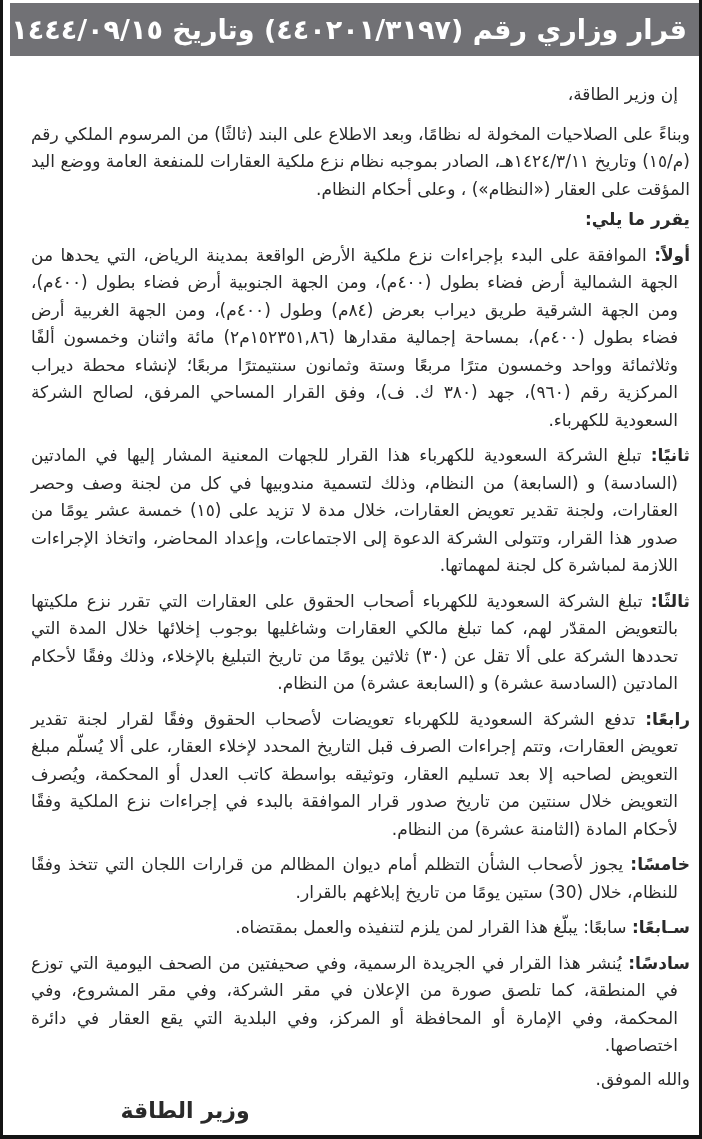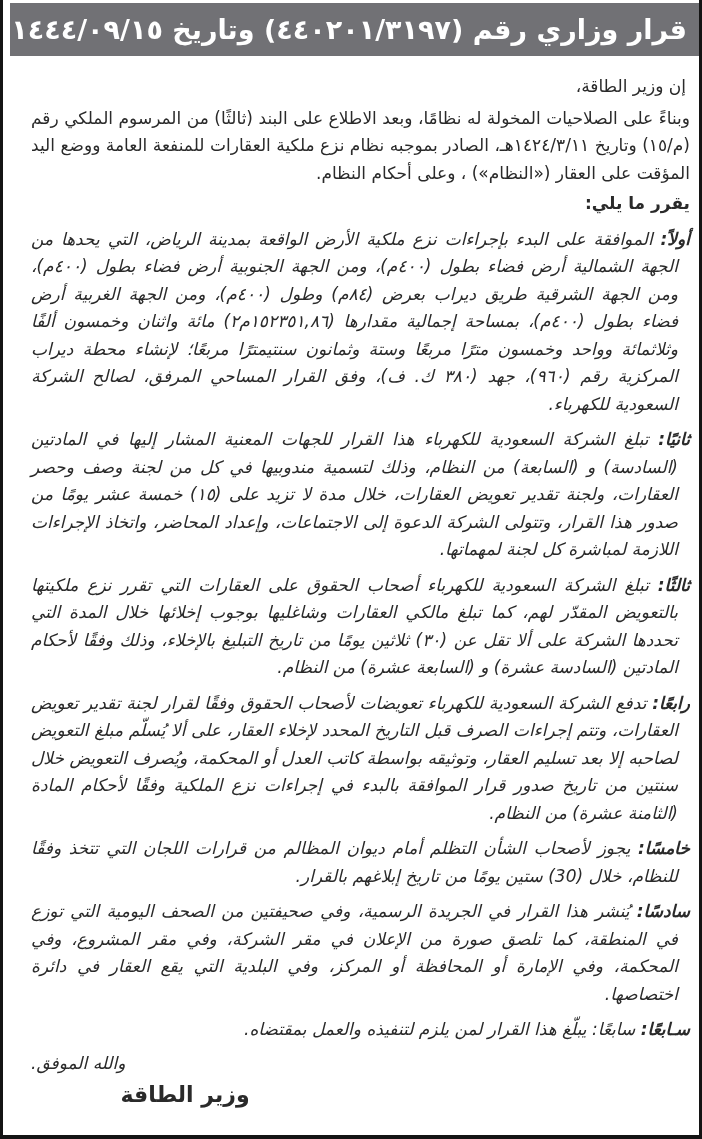--- a/index.html
+++ b/index.html
@@ -37,46 +37,44 @@
     white-space: nowrap;
   }
   .content {
     box-sizing: border-box;
     padding: 13px 9px 0 28px;
     color: #2a2a2a;
     font-size: 17px;
     line-height: 27.5px;
   }
   .opening {
-    margin: 4px;
+    margin: 12px;
     text-align: right;
   }
   .para {
     margin: 0;
     text-align: justify;
   }
   .decree-lead {
     margin: 3px 0 2px 0;
     text-align: right;
     font-weight: bold;
   }
   .items { margin: 0; }
   .item {
     margin: 8px 0 0 0;
     text-align: justify;
     
     padding-right: 12px;
     text-indent: -12px;
-    font-style: italic;
   }
   .item .label { font-weight: bold; }
   .blessing {
     margin: 6px 0 0 0;
-    text-align: left;
-    font-style: italic;
+    text-align: right;
   }
   .signature {
     width: 300px;
     margin: 4px 355px 0 0;  
     text-align: center;
     font-weight: bold;
     line-height: 27px;
   }
   .sig-title { font-size: 22px; }
   .sig-name  { font-size: 18px; margin-top: 4px; }
@@ -103,23 +101,23 @@
       <p class="item"><b class="label">أولاً:</b> <span>الموافقة على البدء بإجراءات نزع ملكية الأرض الواقعة بمدينة الرياض، التي يحدها من الجهة الشمالية أرض فضاء بطول (٤٠٠م)، ومن الجهة الجنوبية أرض فضاء بطول (٤٠٠م)، ومن الجهة الشرقية طريق ديراب بعرض (٨٤م) وطول (٤٠٠م)، ومن الجهة الغربية أرض فضاء بطول (٤٠٠م)، بمساحة إجمالية مقدارها (١٥٢٣٥١,٨٦م٢) مائة واثنان وخمسون ألفًا وثلاثمائة وواحد وخمسون مترًا مربعًا وستة وثمانون سنتيمترًا مربعًا؛ لإنشاء محطة ديراب المركزية رقم (٩٦٠)، جهد (٣٨٠ ك. ف)، وفق القرار المساحي المرفق، لصالح الشركة السعودية للكهرباء.</span></p>
 
       <p class="item"><b class="label">ثانيًا:</b> <span>تبلغ الشركة السعودية للكهرباء هذا القرار للجهات المعنية المشار إليها في المادتين (السادسة) و (السابعة) من النظام، وذلك لتسمية مندوبيها في كل من لجنة وصف وحصر العقارات، ولجنة تقدير تعويض العقارات، خلال مدة لا تزيد على (١٥) خمسة عشر يومًا من صدور هذا القرار، وتتولى الشركة الدعوة إلى الاجتماعات، وإعداد المحاضر، واتخاذ الإجراءات اللازمة لمباشرة كل لجنة لمهماتها.</span></p>
 
       <p class="item"><b class="label">ثالثًا:</b> <span>تبلغ الشركة السعودية للكهرباء أصحاب الحقوق على العقارات التي تقرر نزع ملكيتها بالتعويض المقدّر لهم، كما تبلغ مالكي العقارات وشاغليها بوجوب إخلائها خلال المدة التي تحددها الشركة على ألا تقل عن (٣٠) ثلاثين يومًا من تاريخ التبليغ بالإخلاء، وذلك وفقًا لأحكام المادتين (السادسة عشرة) و (السابعة عشرة) من النظام.</span></p>
 
       <p class="item"><b class="label">رابعًا:</b> <span>تدفع الشركة السعودية للكهرباء تعويضات لأصحاب الحقوق وفقًا لقرار لجنة تقدير تعويض العقارات، وتتم إجراءات الصرف قبل التاريخ المحدد لإخلاء العقار، على ألا يُسلّم مبلغ التعويض لصاحبه إلا بعد تسليم العقار، وتوثيقه بواسطة كاتب العدل أو المحكمة، ويُصرف التعويض خلال سنتين من تاريخ صدور قرار الموافقة بالبدء في إجراءات نزع الملكية وفقًا لأحكام المادة (الثامنة عشرة) من النظام.</span></p>
 
       <p class="item"><b class="label">خامسًا:</b> <span>يجوز لأصحاب الشأن التظلم أمام ديوان المظالم من قرارات اللجان التي تتخذ وفقًا للنظام، خلال (30) ستين يومًا من تاريخ إبلاغهم بالقرار.</span></p>
 
+      <p class="item"><b class="label">سـابعًا:</b> <span>سابعًا: يبلّغ هذا القرار لمن يلزم لتنفيذه والعمل بمقتضاه.</span></p>
+
       <p class="item"><b class="label">سادسًا:</b> <span>يُنشر هذا القرار في الجريدة الرسمية، وفي صحيفتين من الصحف اليومية التي توزع في المنطقة، كما تلصق صورة من الإعلان في مقر الشركة، وفي مقر المشروع، وفي المحكمة، وفي الإمارة أو المحافظة أو المركز، وفي البلدية التي يقع العقار في دائرة اختصاصها.</span></p>
-
-      <p class="item"><b class="label">سـابعًا:</b> <span>سابعًا: يبلّغ هذا القرار لمن يلزم لتنفيذه والعمل بمقتضاه.</span></p>
 
     </div>
 
     <p class="blessing">والله الموفق.</p>
 
     <div class="signature">
       <div class="sig-title">وزير الطاقة</div>
     </div>
 
   </div>

